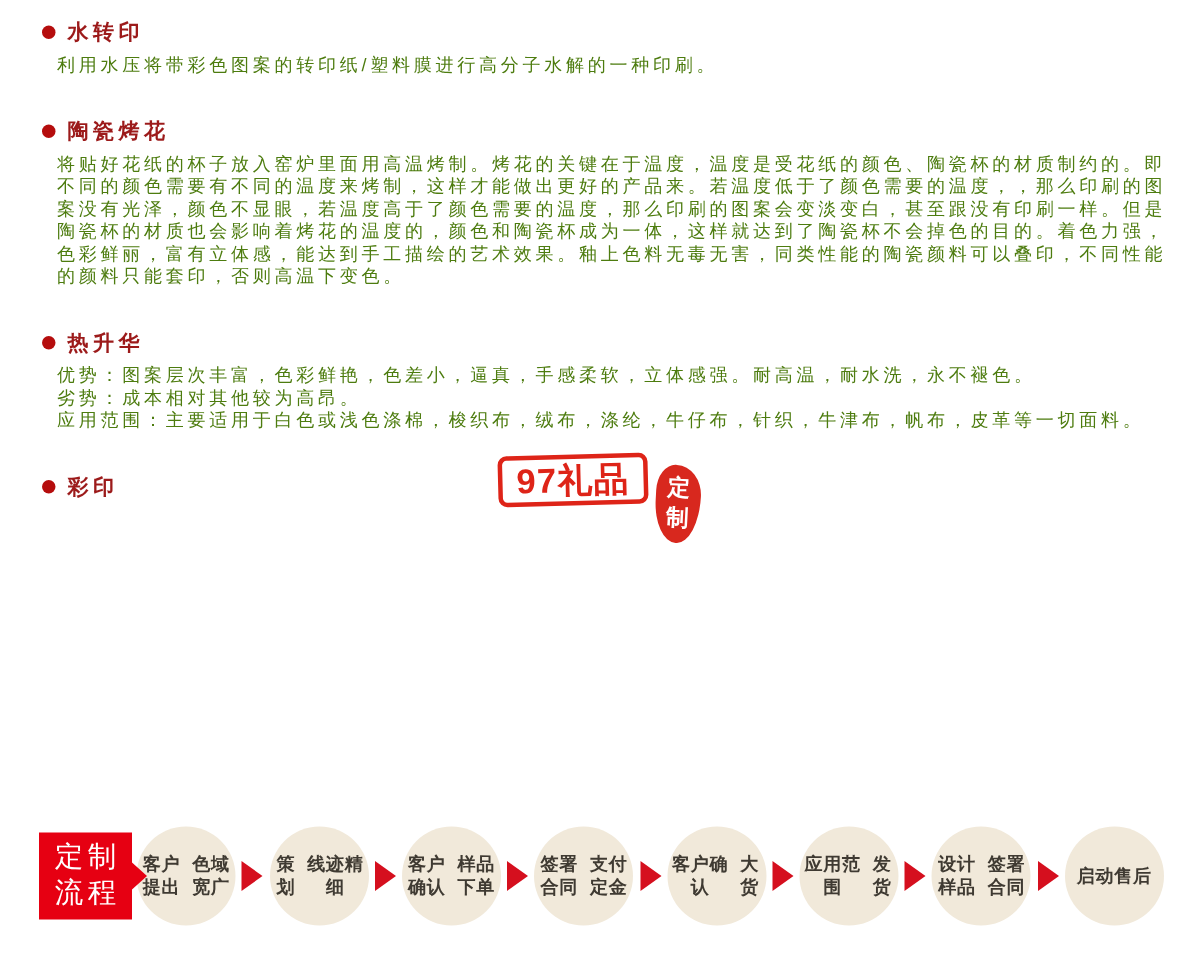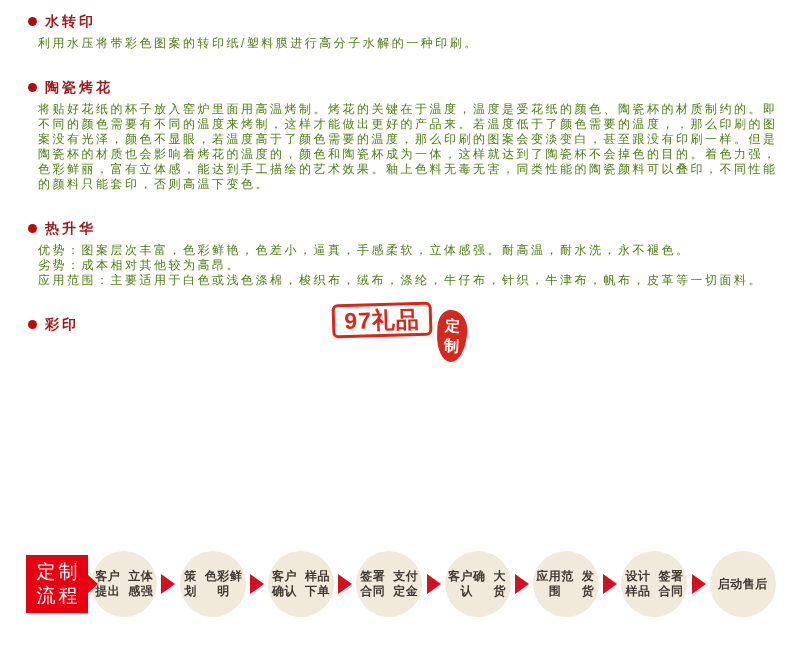--- a/index.html
+++ b/index.html
@@ -112,26 +112,26 @@
   </div>
 
   <div class="flow">
     <div class="flow-label">
       <span>定制</span>
       <span>流程</span>
     </div>
 
   <div class="flow-circle">
         <span>客户提出</span>
-        <span>立体感强</span>
+        <span>色域宽广</span>
       </div>
       <div class="flow-arrow"></div>
       <div class="flow-circle">
         <span>策划</span>
-        <span>色彩鲜明</span>
+        <span>线迹精细</span>
       </div>
       <div class="flow-arrow"></div>
       <div class="flow-circle">
         <span>客户确认</span>
         <span>样品下单</span>
       </div>
       <div class="flow-arrow"></div>
       <div class="flow-circle">
         <span>签署合同</span>
         <span>支付定金</span>

